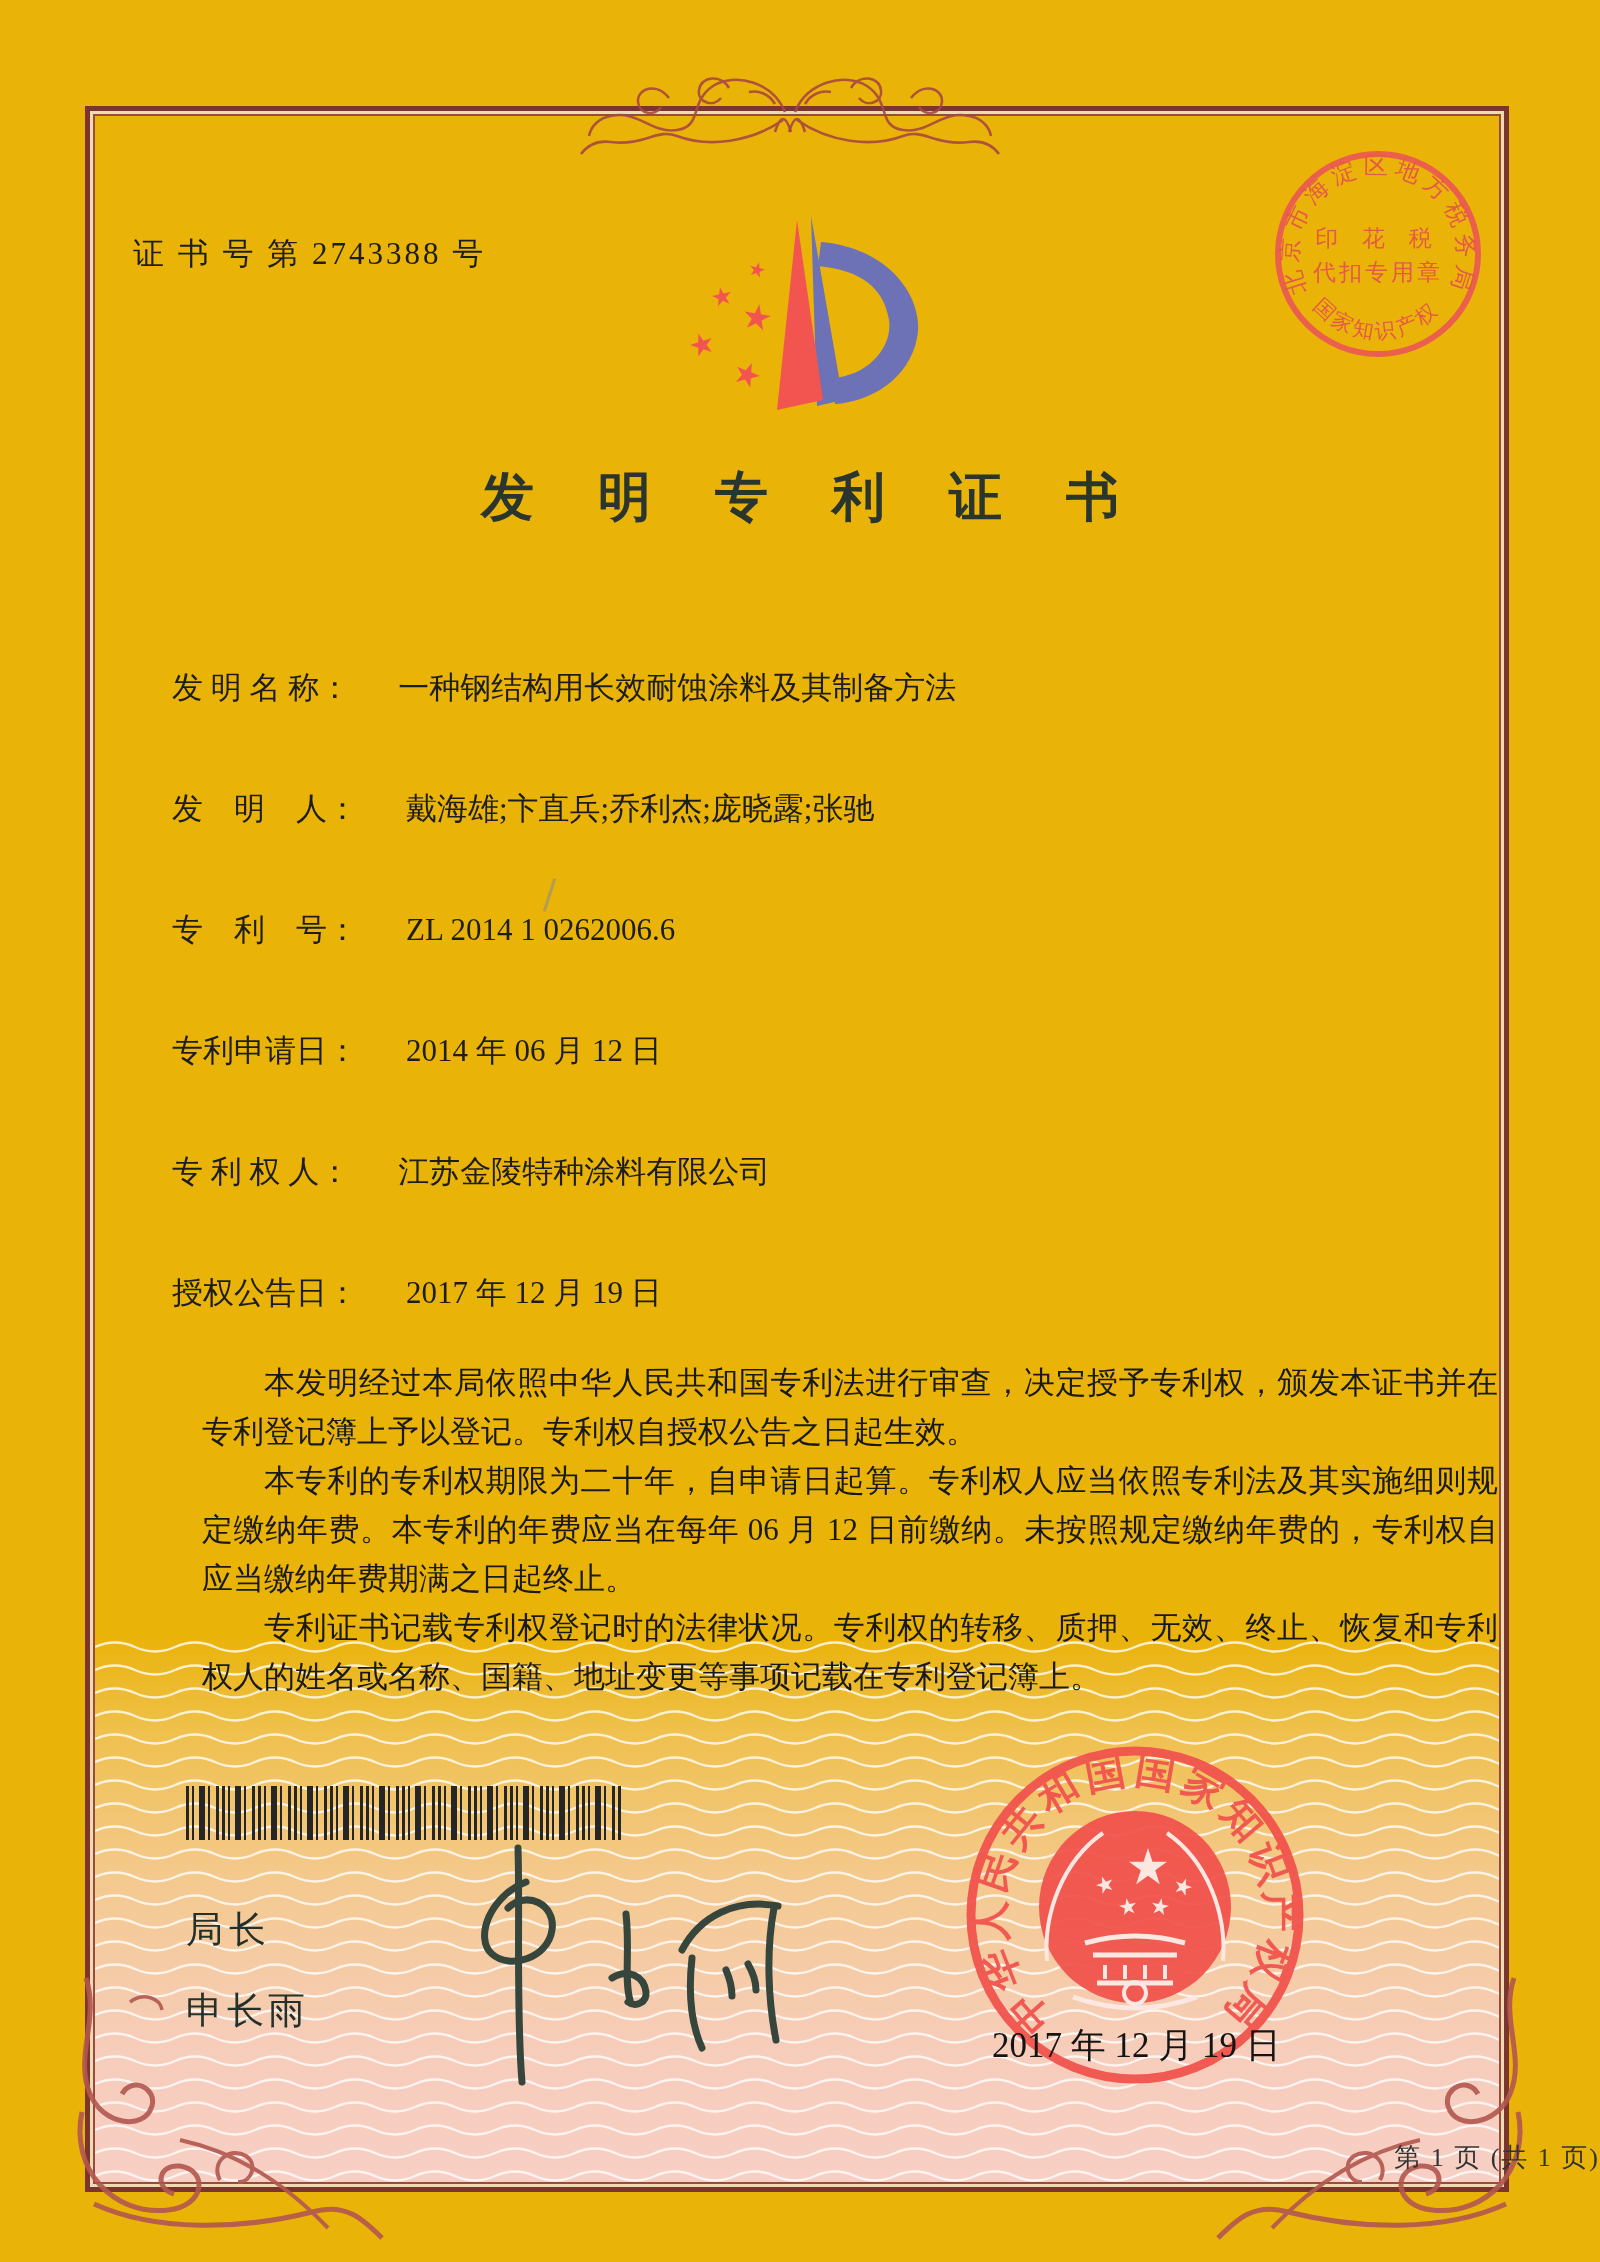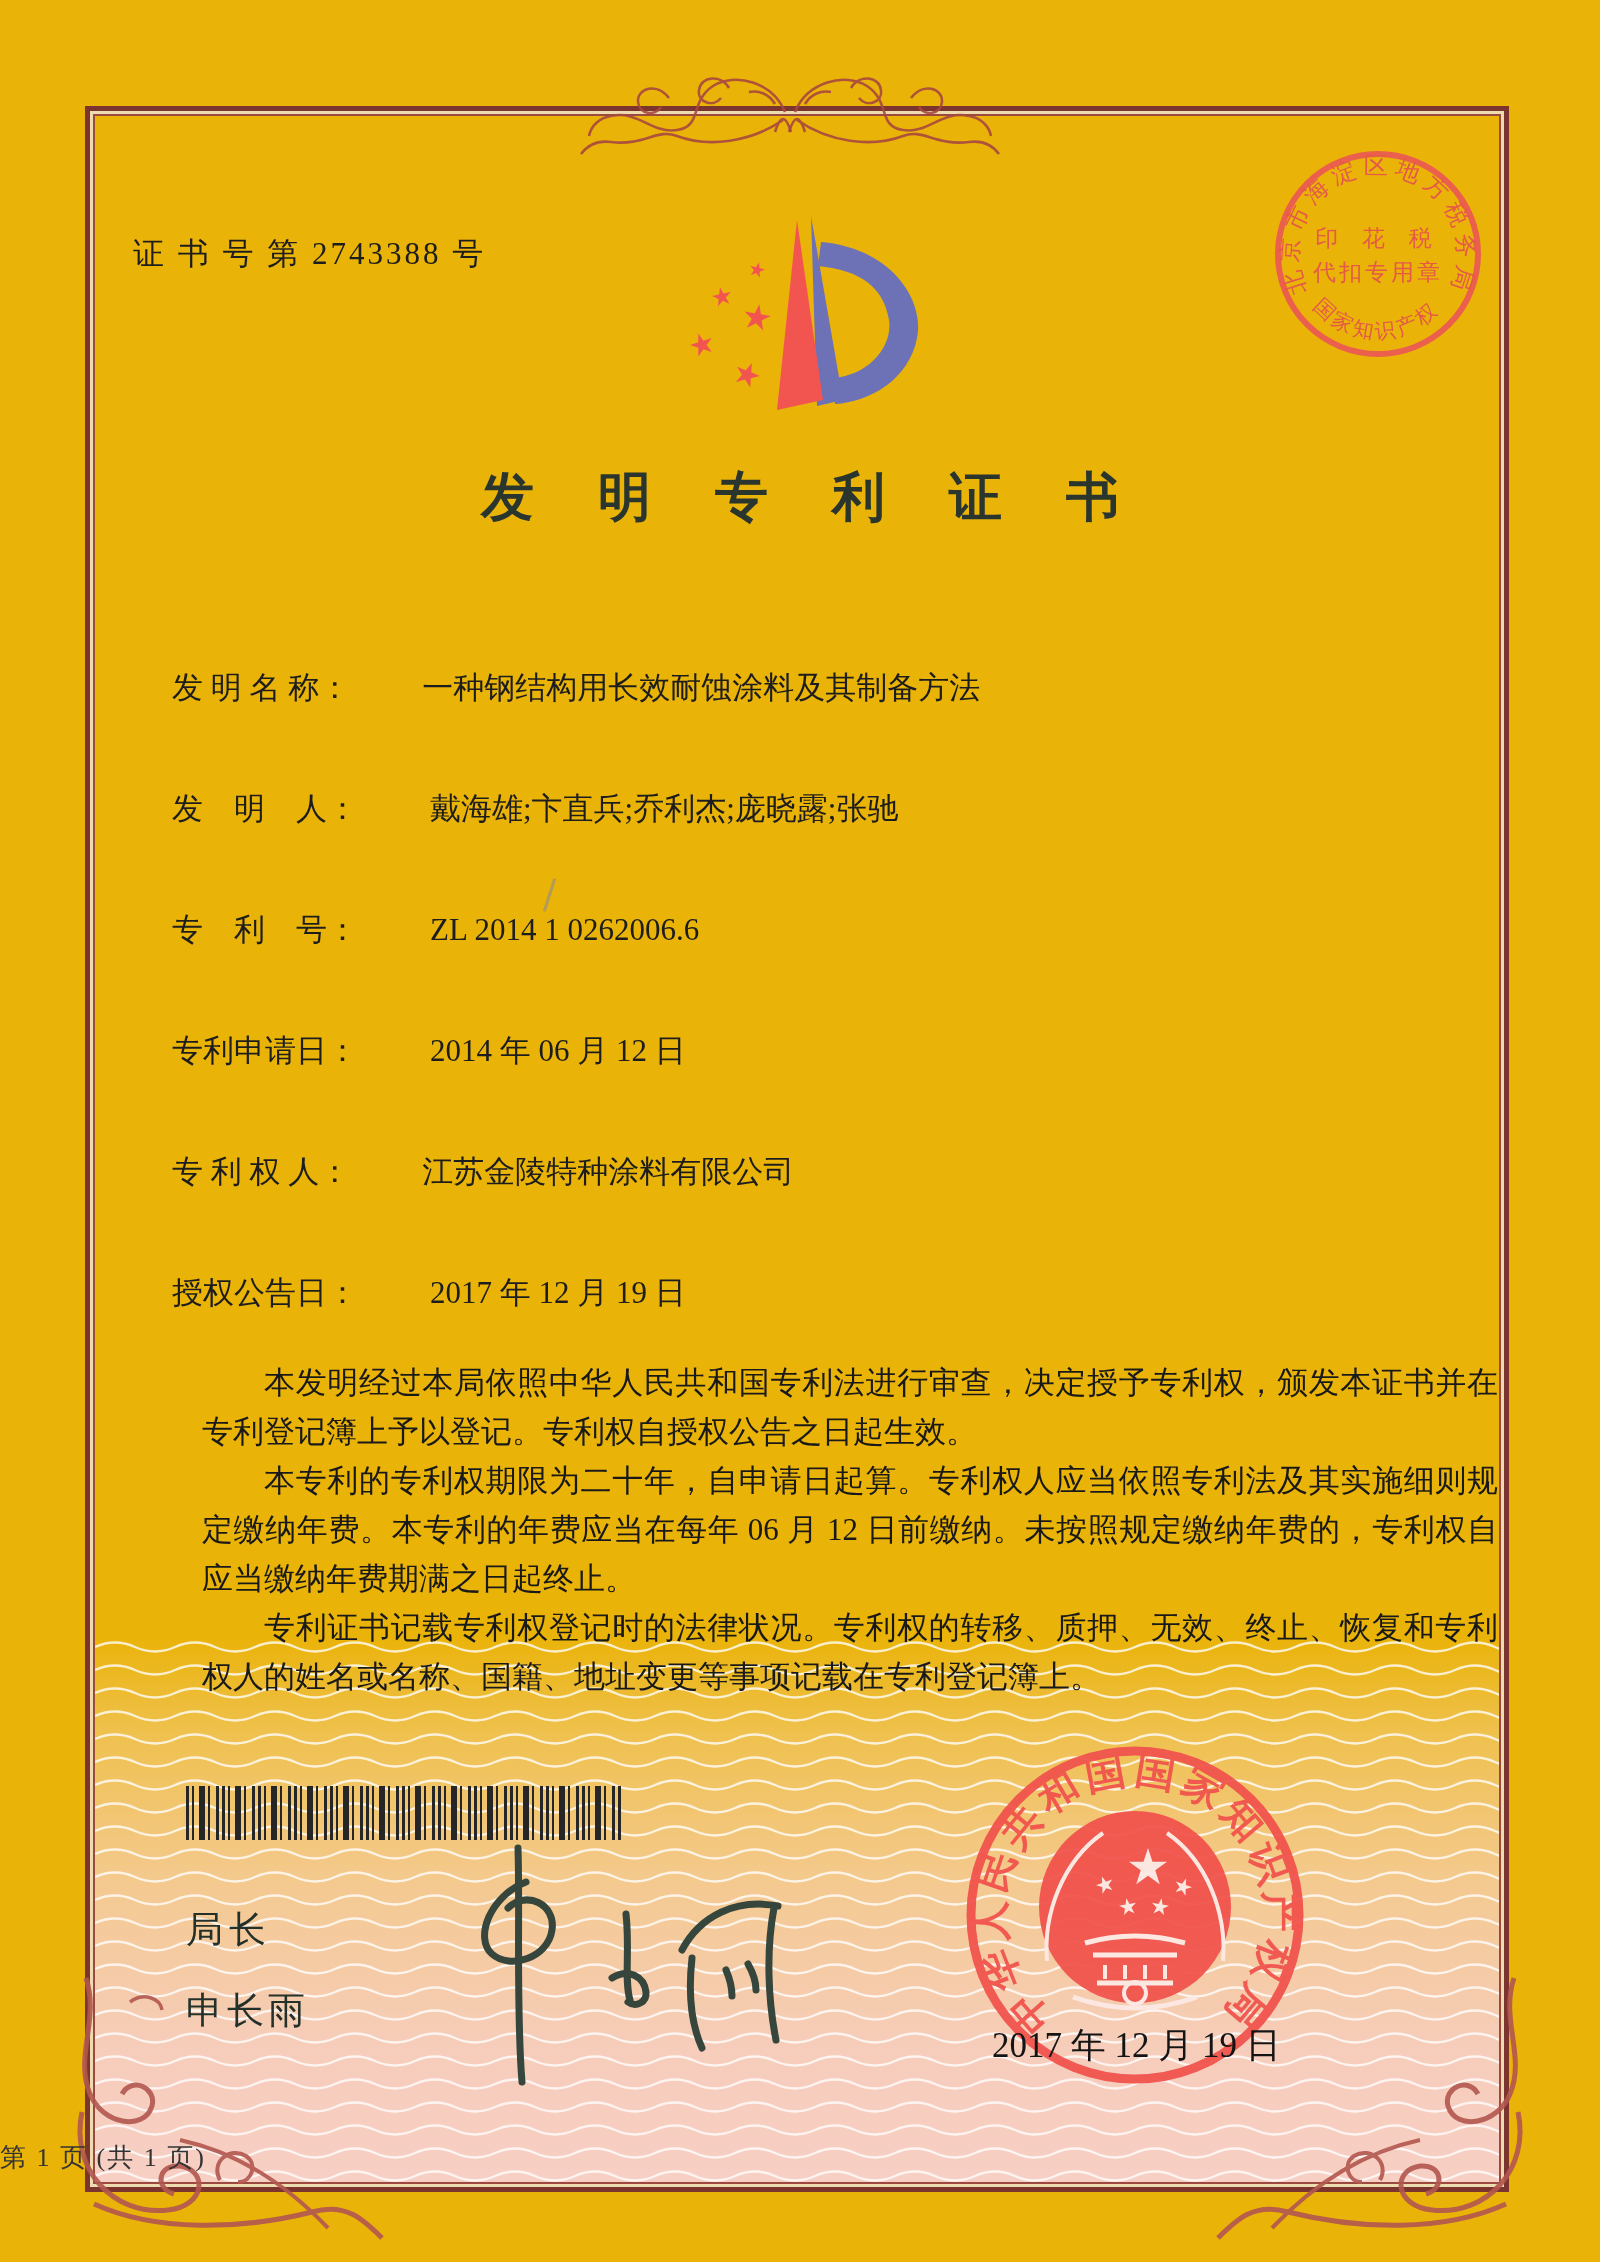--- a/index.html
+++ b/index.html
@@ -10,38 +10,38 @@
   .pink-zone{position:absolute;left:95px;top:1635px;width:1404px;height:550px;z-index:1;
          background:linear-gradient(180deg, rgba(250,226,218,0) 0%, rgba(249,219,210,0.35) 18%,
                     rgba(248,211,201,0.7) 45%, rgba(247,206,196,0.95) 75%, #f7cfc4 100%);}
   .pink-zone svg{width:100%;height:100%;display:block;}
   .cert-no{position:absolute;left:133px;top:233px;font-size:31px;letter-spacing:3px;z-index:4;}
   .logo{position:absolute;left:665px;top:208px;z-index:4;}
   .tax-stamp{position:absolute;left:1266px;top:142px;z-index:5;opacity:.93;}
   .title{position:absolute;left:0;right:0;top:462px;text-align:center;font-size:53px;font-weight:bold;
          color:#2a352e;letter-spacing:64px;text-indent:64px;z-index:4;}
   .fields{position:absolute;left:172px;top:670px;width:1300px;z-index:4;}
-  .f-row{display:flex;align-items:baseline;font-size:31px;line-height:36px;margin-bottom:85px;white-space:pre;gap:24px;}
+  .f-row{display:flex;align-items:baseline;font-size:31px;line-height:36px;margin-bottom:85px;white-space:pre;}
   .f-label{flex:0 0 auto;}
   .f-value{flex:0 0 auto;white-space:pre-wrap;margin-left:48px;}
   .paras{position:absolute;left:170px;top:1358px;width:1296px;font-size:31px;line-height:49px;
          text-align:justify;z-index:4;color:#191919;margin-left:32px;}
   .paras p{margin:0;text-indent:2em;}
   .artifact{position:absolute;left:548px;top:878px;width:3px;height:34px;background:#8a8a8a;
          transform:rotate(18deg);opacity:.6;z-index:4;}
   .barcode{position:absolute;left:186px;top:1786px;width:436px;height:54px;z-index:4;
          background:repeating-linear-gradient(90deg,#262626 0 3px,rgba(0,0,0,0) 3px 6px,#262626 6px 8px,
                     rgba(0,0,0,0) 8px 13px,#262626 13px 19px,rgba(0,0,0,0) 19px 22px,#262626 22px 24px,
                     rgba(0,0,0,0) 24px 30px,#262626 30px 33px,rgba(0,0,0,0) 33px 36px);}
   .role{position:absolute;left:186px;top:1905px;font-size:37px;letter-spacing:6px;color:#24312a;z-index:4;}
   .signer{position:absolute;left:186px;top:1986px;font-size:37px;letter-spacing:4px;color:#24312a;z-index:4;}
   .sig{position:absolute;left:430px;top:1830px;z-index:5;}
   .big-seal{position:absolute;left:955px;top:1735px;z-index:4;opacity:.95;}
   .seal-date{position:absolute;left:992px;top:2022px;font-size:35px;color:#141414;z-index:5;white-space:pre;}
-  .footer{position:absolute;left:0;right:0;top:2140px;text-align:left;font-size:26px;color:#333;
+  .footer{position:absolute;left:0;right:0;top:2140px;text-align:right;font-size:26px;color:#333;
          letter-spacing:2px;z-index:4;}
   .orn-top{position:absolute;left:555px;top:48px;z-index:3;}
   .orn-bl{position:absolute;left:60px;top:1972px;z-index:3;}
   .orn-br{position:absolute;left:1200px;top:1972px;transform:scaleX(-1);z-index:3;}
 </style>
 </head>
 <body>
 
 <div class="page">
 

